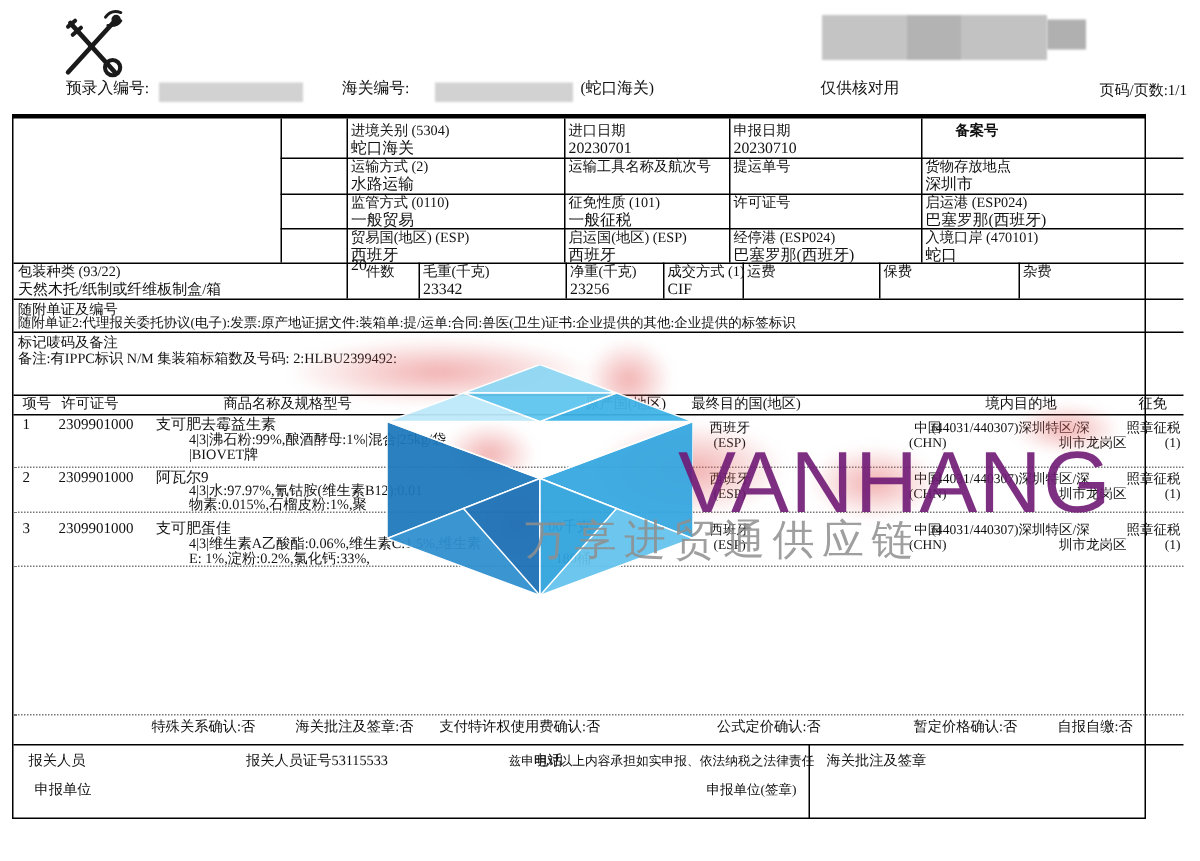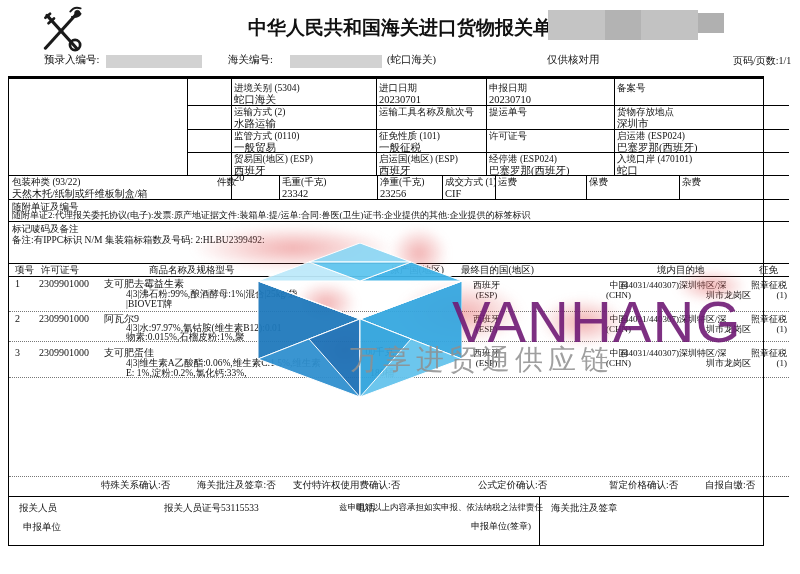--- a/index.html
+++ b/index.html
@@ -38,21 +38,20 @@
       <line x1="52" y1="54" x2="14" y2="12" stroke-width="4"></line>
       <circle cx="50" cy="50" r="6.5" stroke-width="3.5"></circle>
       <circle cx="53" cy="9" r="3.5" fill="#1a1a1a"></circle>
       <path d="M44,7 q5,-7 13,-4" stroke-width="2.5"></path>
       <path d="M46,14 q8,1 11,-4" stroke-width="2.5"></path>
       <path d="M18,10 l-6,5" stroke-width="3.5"></path>
       <path d="M23,16 l-7,6" stroke-width="3.5"></path>
       <circle cx="32" cy="32" r="3" fill="#1a1a1a" stroke="none"></circle>
     </g>
   </svg>
-  <div id="title">中华人民共和国海关进口货物报关单</div>
   <div class="redact" style="left:548px;top:10px;width:150px;height:30px;background:linear-gradient(90deg,#c4c4c4 0 38%,#b3b3b3 38% 62%,#c2c2c2 62%);"></div>
   <div class="redact" style="left:698px;top:13px;width:26px;height:20px;background:#b0b0b0;"></div>
 
   <div class="t vl10" style="left:44px;top:54px;">预录入编号:</div>
   <div class="redact" style="left:106px;top:55px;width:96px;height:13px;background:#d2d2d2;"></div>
   <div class="t vl10" style="left:228px;top:54px;">海关编号:</div>
   <div class="redact" style="left:290px;top:55px;width:92px;height:13px;background:#d2d2d2;"></div>
   <div class="t vl10" style="left:387px;top:54px;">(蛇口海关)</div>
   <div class="t vl10" style="left:547px;top:54px;">仅供核对用</div>
   <div class="t" style="left:733px;top:55px;font-size:10px;">页码/页数:1/1</div>
@@ -84,21 +83,21 @@
     <div class="vlr" style="left:577px;top:96px;height:24px;"></div>
     <div class="vlr" style="left:670px;top:96px;height:24px;"></div>
     <div class="vlr" style="left:530px;top:417px;height:50px;"></div>
 
     <div class="t lb" style="left:225px;top:4px;">进境关别 (5304)</div>
     <div class="t vl10" style="left:225px;top:15px;">蛇口海关</div>
     <div class="t lb" style="left:370px;top:4px;">进口日期</div>
     <div class="t vl10" style="left:370px;top:15px;">20230701</div>
     <div class="t lb" style="left:480px;top:4px;">申报日期</div>
     <div class="t vl10" style="left:480px;top:15px;">20230710</div>
-    <div class="t lb" style="left:608px;top:4px;">备案号</div>
+    <div class="t lb" style="left:628px;top:4px;font-weight:bold;">备案号</div>
 
     <div class="t lb" style="left:225px;top:28px;">运输方式 (2)</div>
     <div class="t vl10" style="left:225px;top:39px;">水路运输</div>
     <div class="t lb" style="left:370px;top:28px;">运输工具名称及航次号</div>
     <div class="t lb" style="left:480px;top:28px;">提运单号</div>
     <div class="t lb" style="left:608px;top:28px;">货物存放地点</div>
     <div class="t vl10" style="left:608px;top:39px;">深圳市</div>
 
     <div class="t lb" style="left:225px;top:52px;">监管方式 (0110)</div>
     <div class="t vl10" style="left:225px;top:63px;">一般贸易</div>
@@ -112,21 +111,21 @@
     <div class="t vl10" style="left:225px;top:86px;">西班牙</div>
     <div class="t lb" style="left:370px;top:75px;">启运国(地区) (ESP)</div>
     <div class="t vl10" style="left:370px;top:86px;">西班牙</div>
     <div class="t lb" style="left:480px;top:75px;">经停港 (ESP024)</div>
     <div class="t vl10" style="left:480px;top:86px;">巴塞罗那(西班牙)</div>
     <div class="t lb" style="left:608px;top:75px;">入境口岸 (470101)</div>
     <div class="t vl10" style="left:608px;top:86px;">蛇口</div>
 
     <div class="t lb" style="left:3px;top:98px;">包装种类 (93/22)</div>
     <div class="t vl10" style="left:3px;top:109px;font-size:10px;">天然木托/纸制或纤维板制盒/箱</div>
-    <div class="t lb" style="left:208px;top:98px;">件数</div>
+    <div class="t lb" style="left:235px;top:98px;">件数</div>
     <div class="t vl10" style="left:225px;top:93px;">20</div>
     <div class="t lb" style="left:273px;top:98px;">毛重(千克)</div>
     <div class="t vl10" style="left:273px;top:109px;">23342</div>
     <div class="t lb" style="left:371px;top:98px;">净重(千克)</div>
     <div class="t vl10" style="left:371px;top:109px;">23256</div>
     <div class="t lb" style="left:436px;top:98px;">成交方式 (1)</div>
     <div class="t vl10" style="left:436px;top:109px;">CIF</div>
     <div class="t lb" style="left:489px;top:98px;">运费</div>
     <div class="t lb" style="left:580px;top:98px;">保费</div>
     <div class="t lb" style="left:673px;top:98px;">杂费</div>

